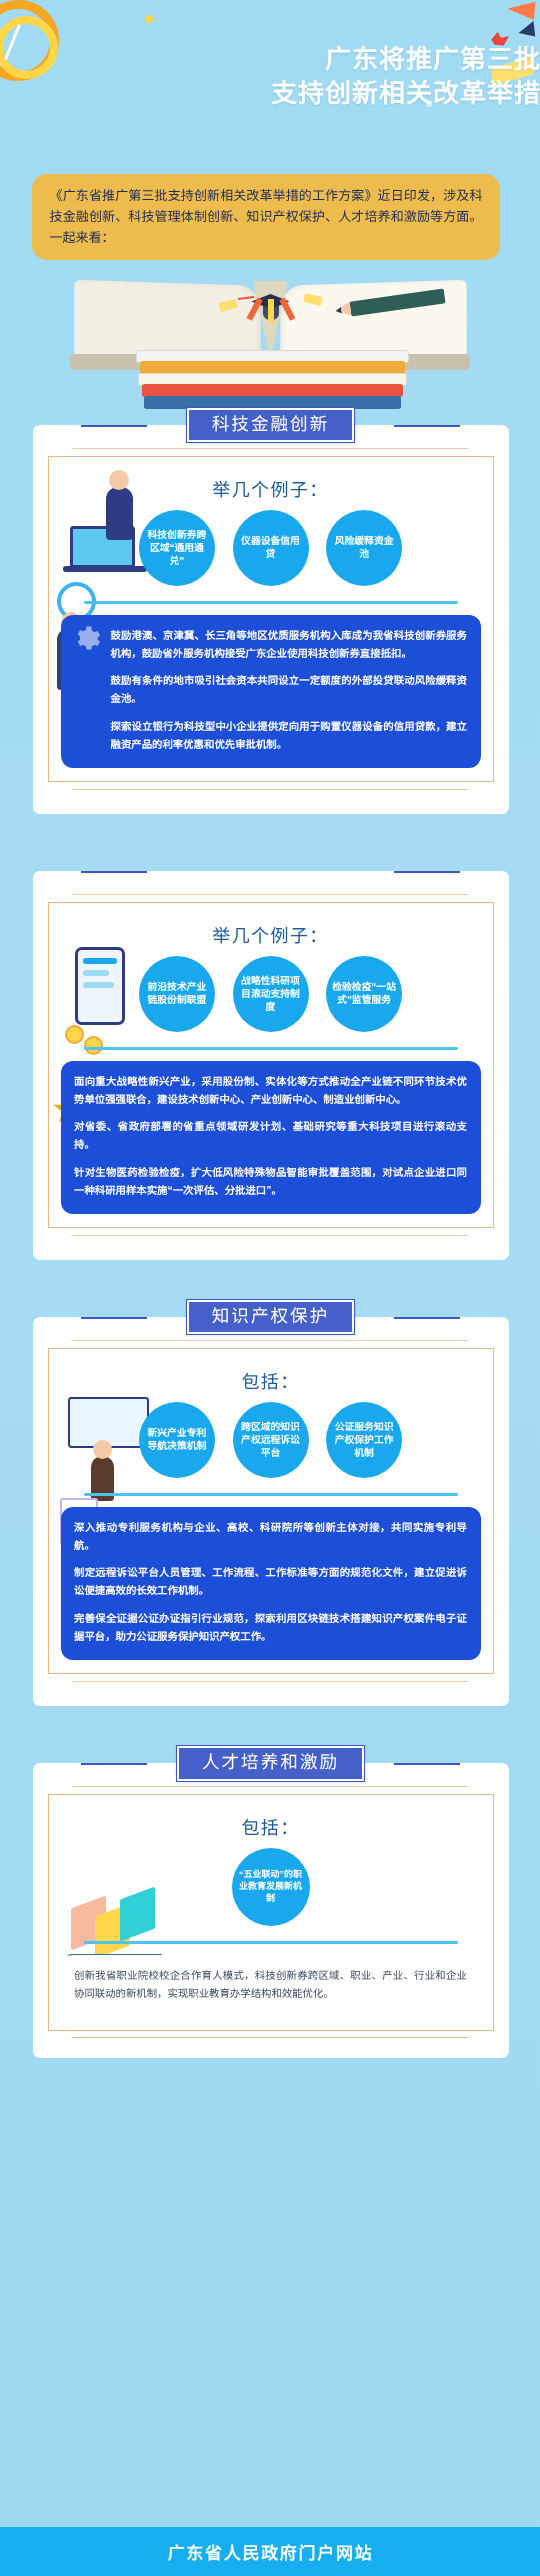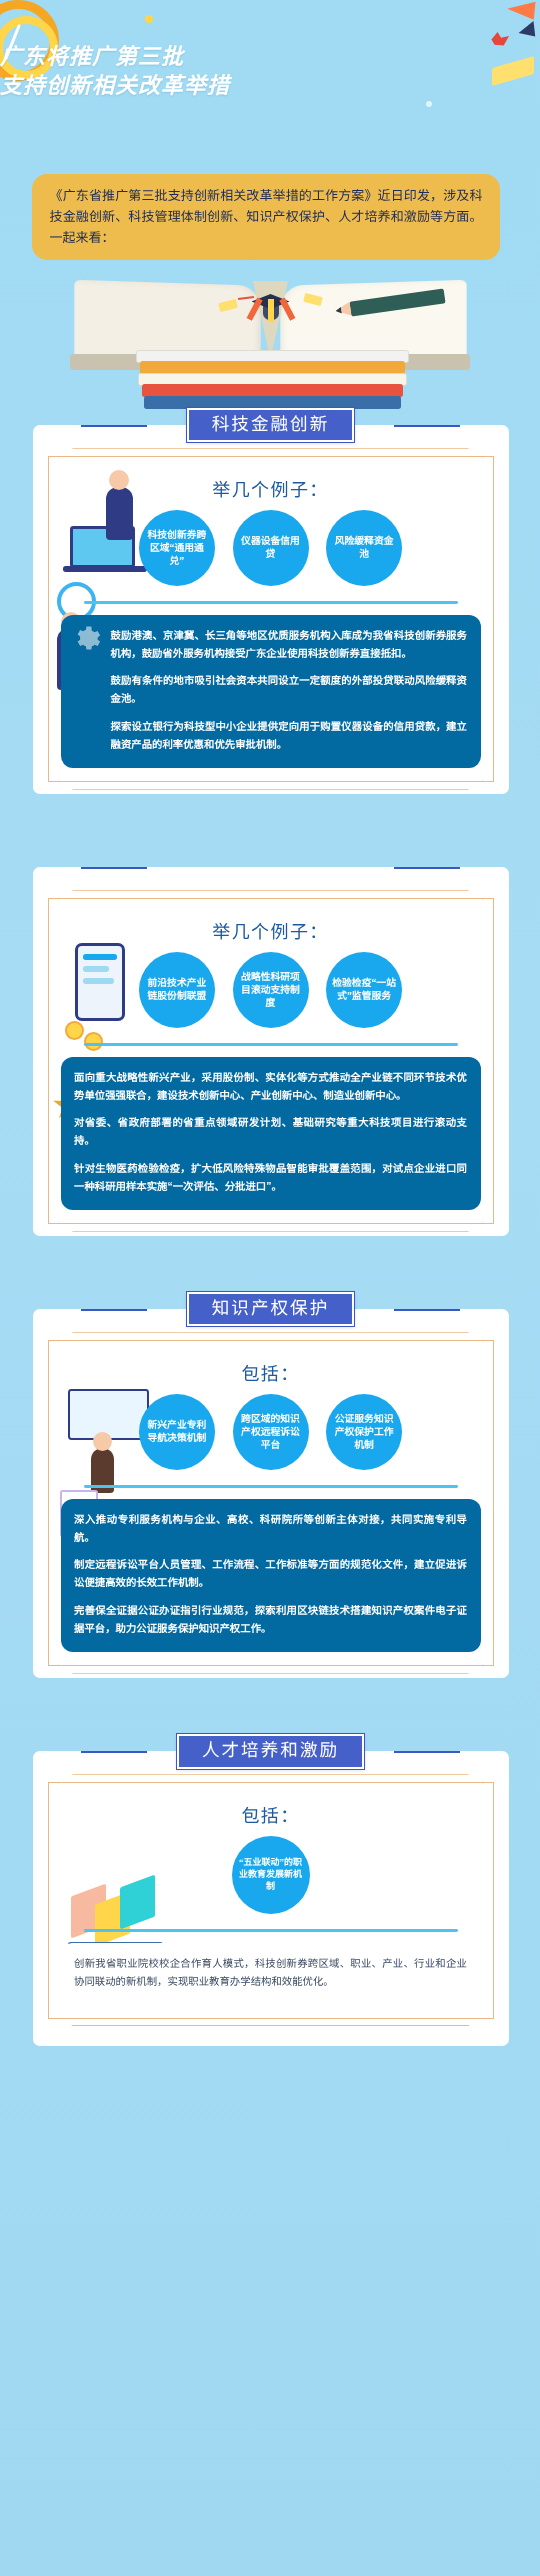--- a/index.html
+++ b/index.html
@@ -94,29 +94,28 @@
   .hero-deco-dot-b {
     position: absolute; left: 426px; top: 101px;
     width: 6px; height: 6px; border-radius: 50%;
     background: #ffffff; opacity: .7;
   }
 
   .hero-title {
     position: absolute;
     left: 0; top: 42px;
     width: 541px;
-    text-align: left;
+    text-align: right;
     color: #ffffff;
     font-family: "Liberation Sans", "DejaVu Sans", sans-serif;
     font-weight: bold;
-    font-size: 22px;
+    font-size: 26px;
     line-height: 1.32;
     letter-spacing: 1px;
     text-shadow: 0 1.4px 2px rgba(40,110,150,.18);
-    font-style: italic;
   }
   .hero-title .l2 { display: block; }
 
   .intro-card {
     position: absolute;
     left: 32px; top: 174px;
     width: 468px;
     background: #eebc4d;
     border-radius: 15px;
     padding: 10.8px 17.6px 12px 17.6px;
@@ -282,24 +281,24 @@
     font-size: 17.6px;
     letter-spacing: 2px;
     line-height: 1.15;
     box-shadow: 0 1.4px 4px rgba(30,60,140,.20);
   }
 
   
   .panel {
     position: relative;
     width: 476px;
-    margin: 16px auto;
+    margin: 0 auto;
     background: #ffffff;
     border-radius: 6.8px;
-    padding: 0 0 12px 0;
+    padding: 0 0 32px 0;
     z-index: 10;
   }
   .panel-inner {
     position: relative;
     margin: 0 15px;
     border: 0.7px solid #eab887;
     padding: 15px 12px 13.5px 12px;
     min-height: 41px;
   }
   .panel-inner::before {
@@ -358,21 +357,21 @@
 
   .divider-line {
     height: 2.7px;
     background: #4ec3ef;
     margin: 15px 23px 10.8px 23px;
     border-radius: 1.4px;
     position: relative; z-index: 6;
   }
 
   .tealbox {
-    background: #0369a1;
+    background: #1d4ed8;
     border-radius: 12px;
     padding: 12px 13.5px 13.5px 50px;
     color: #ffffff;
     font-size: 10.4px;
     line-height: 1.72;
     position: relative;
     z-index: 6;
     text-align: justify;
   }
   .tealbox p { margin-bottom: 10px; font-weight: 700; }
@@ -664,15 +663,18 @@
       </div>
 
       <div class="divider-line"></div>
 
       <div class="tealbox" style="padding-left:13.5px; background:#ffffff; color:#3b4a63; font-weight:400;">
         <p style="font-weight:400;">创新我省职业院校校企合作育人模式，科技创新券跨区域、职业、产业、行业和企业协同联动的新机制，实现职业教育办学结构和效能优化。</p>
       </div>
     </div>
   </div>
 
+  <div class="footer">
+    <div class="footer-text">广东省人民政府门户网站</div>
+  </div>
 
 </div>
 
 
 </body></html>

